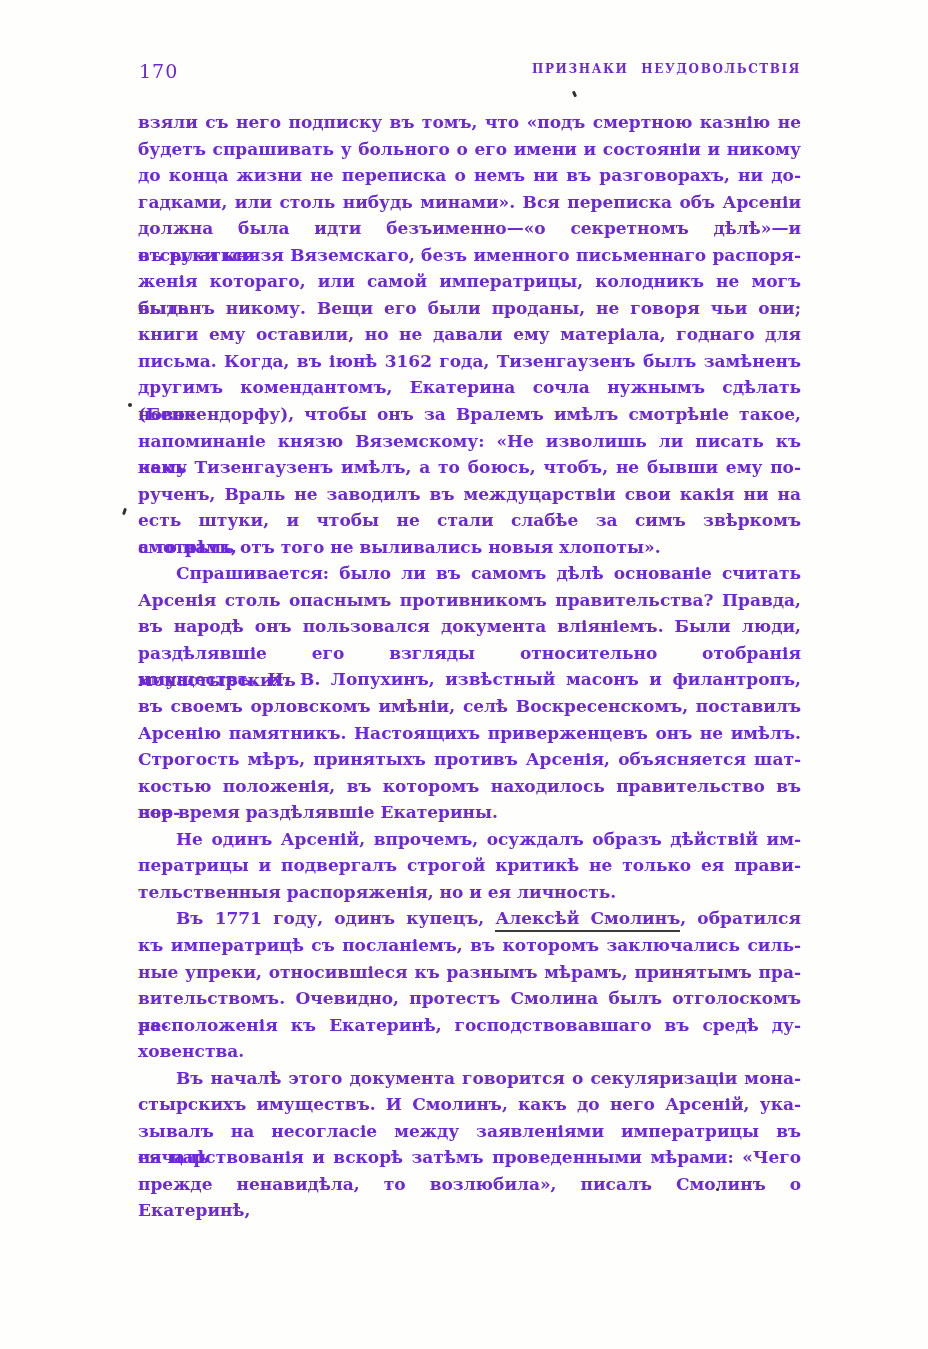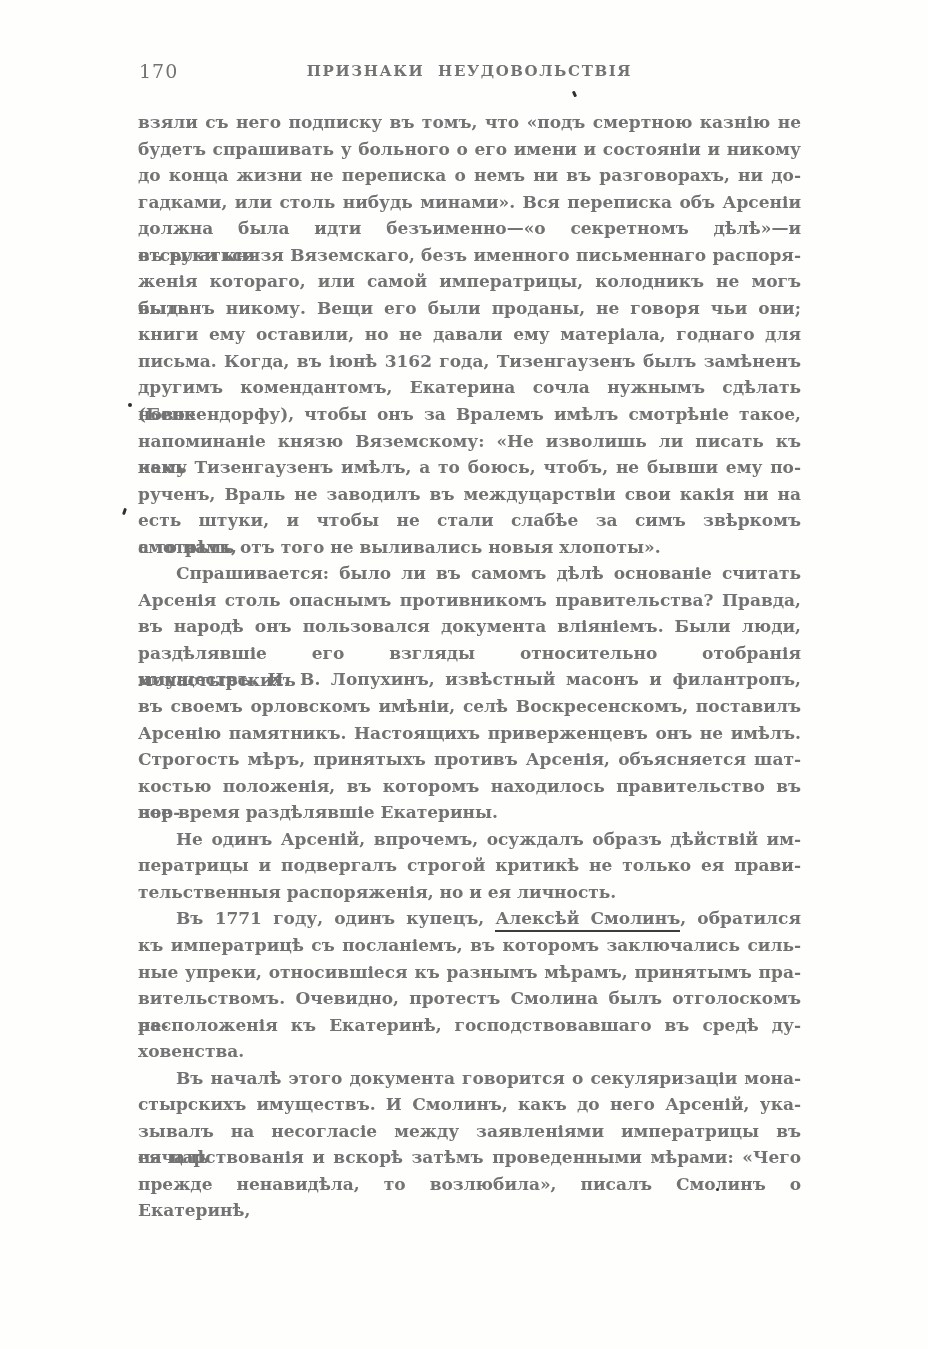--- a/index.html
+++ b/index.html
@@ -3,37 +3,37 @@
 <meta charset="utf-8">
 <style>
   html, body { margin: 0; padding: 0; background: #ffffff; }
   .page {
     position: relative;
     width: 928px;
     height: 1349px;
     background: #fefefd;
     overflow: hidden;
     font-family: "DejaVu Serif", serif;
-    color: #737373;
+    color: #6d28d9;
   }
   .page-number {
     position: absolute;
     left: 139px;
     top: 60px;
     font-size: 19px;
     letter-spacing: 1px;
     font-weight: 500;
   }
   .running-header {
     position: absolute;
     left: 138px;
     top: 62px;
     width: 663px;
-    text-align: center;
-    font-size: 15px;
+    text-align: right;
+    font-size: 12px;
     font-weight: bold;
     letter-spacing: 1.6px;
     word-spacing: 7px;
     white-space: nowrap;
   }
   .body-text {
     position: absolute;
     left: 138px;
     top: 109px;
     width: 663px;

